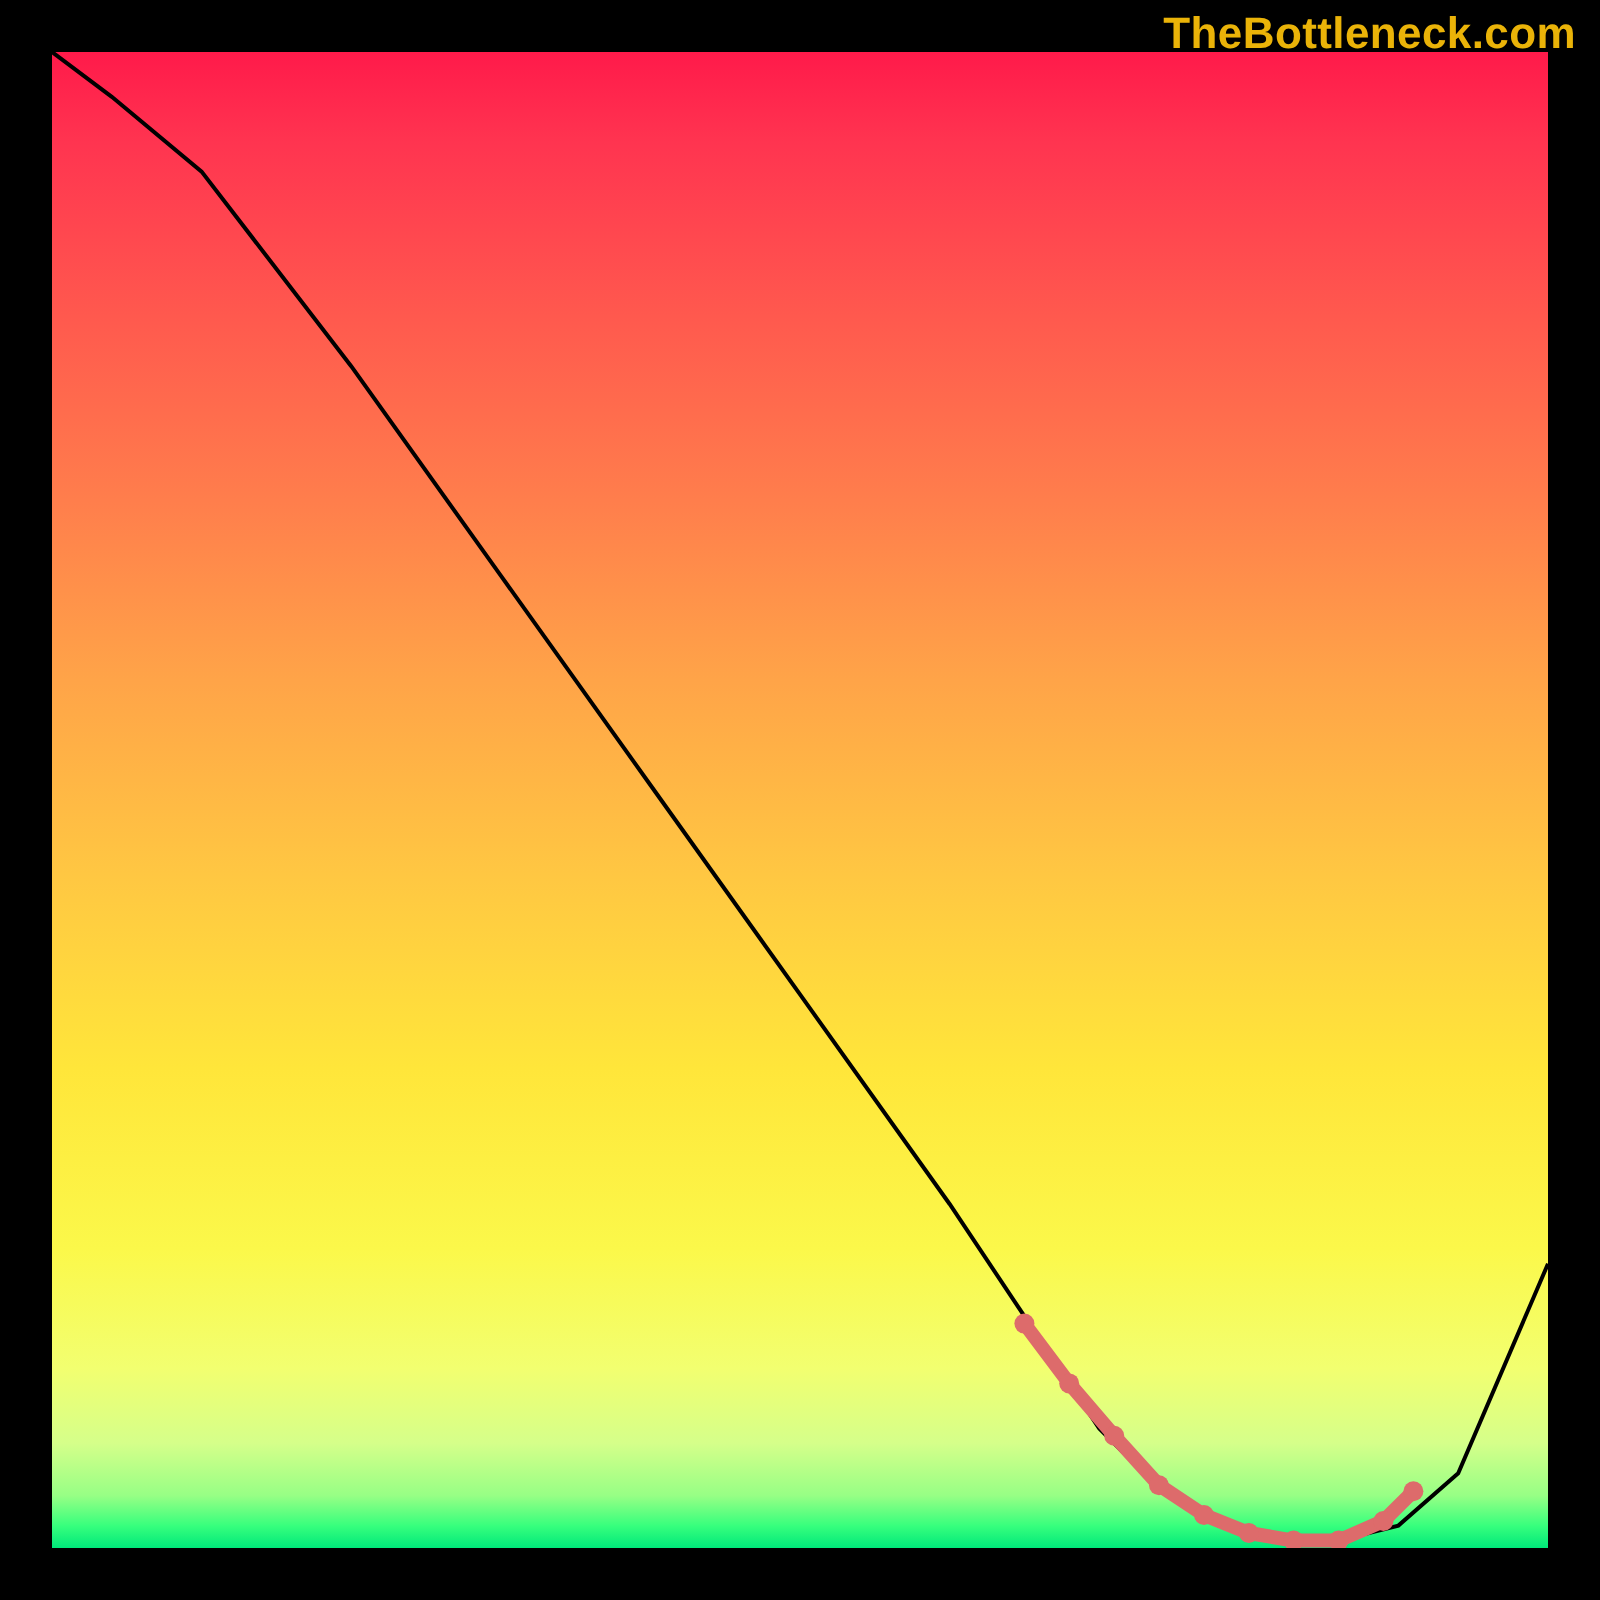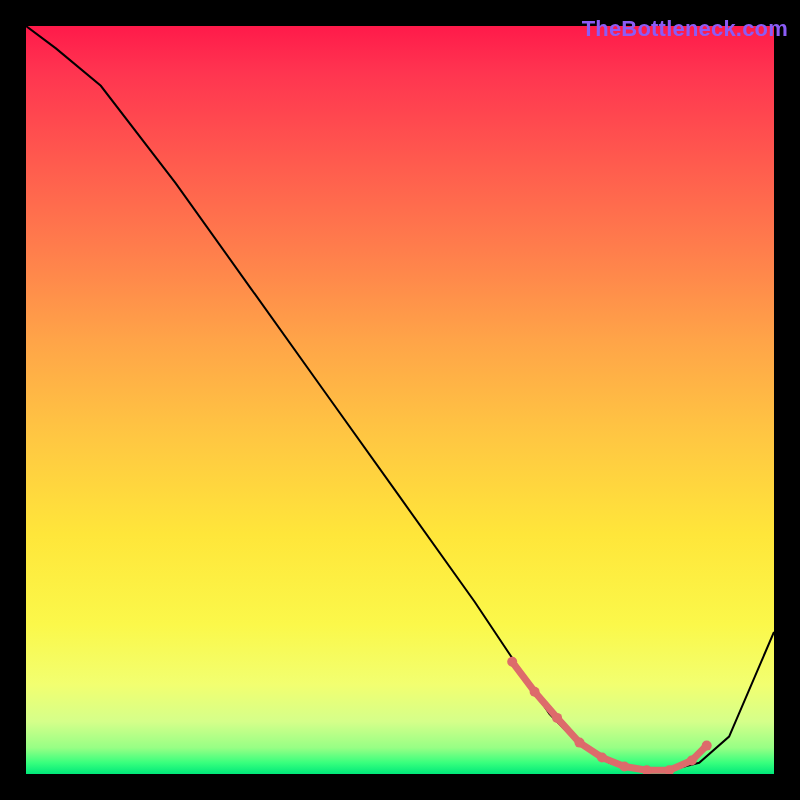--- a/index.html
+++ b/index.html
@@ -35,26 +35,26 @@
       #fbf84a 80%,
       #f2ff70 88%,
       #d5ff8a 93%,
       #97ff85 96.5%,
       #38ff7d 98.5%,
       #00e87a 100%
     );
   }
   .watermark {
     position: absolute;
-    top: 16px;
+    top: 4px;
     right: 12px;
     font-family: Arial, Helvetica, sans-serif;
     font-size: 22px;
     font-weight: bold;
-    color: #8b5cf6;
+    color: #eab308;
     letter-spacing: 0.2px;
     z-index: 10;
   }
   svg.curve {
     position: absolute;
     left: 0;
     top: 0;
   }
 </style>
 </head>

